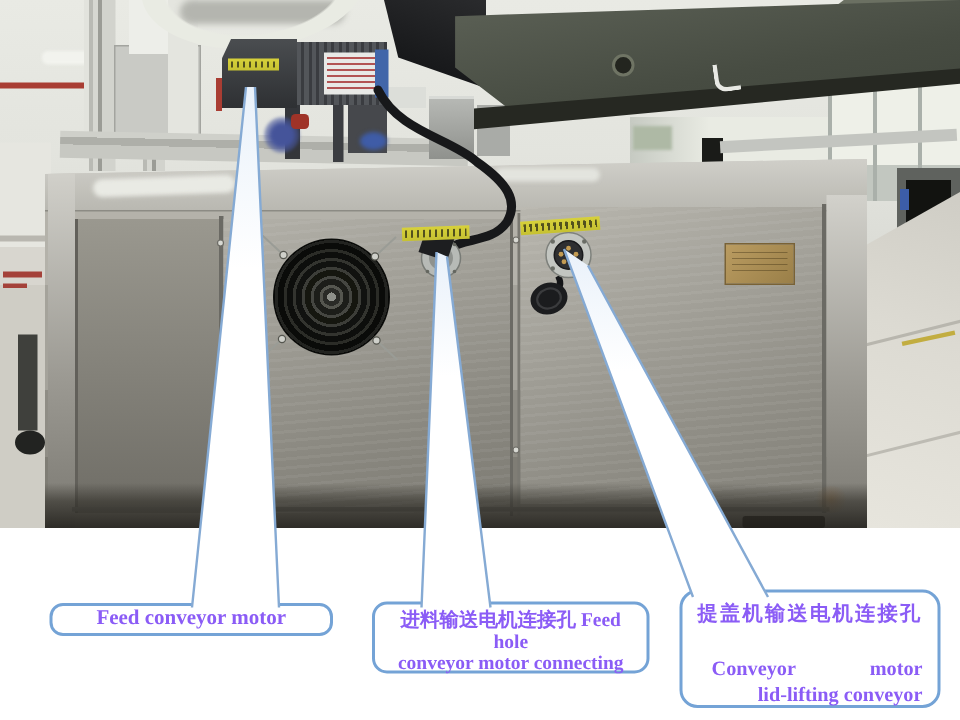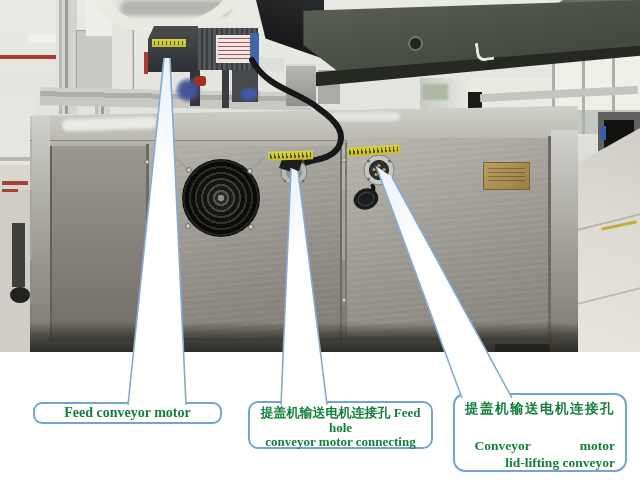--- a/index.html
+++ b/index.html
@@ -120,21 +120,21 @@
   .feet{left:465px;top:244px;width:55px;height:8px;background:#3a3833;border-radius:2px;}
   
   .tag{background:linear-gradient(#d8d233,#c7c12b);}
   .tag::after{content:"";position:absolute;left:2px;right:2px;top:2px;bottom:2px;
      background:repeating-linear-gradient(90deg,rgba(40,40,20,.75) 0 1.5px,rgba(0,0,0,0) 1.5px 4px);}
   
   .photo-svg{left:0;top:0;z-index:20;}
   .wedge-svg{position:absolute;left:0;top:0;z-index:40;pointer-events:none;}
   
   .callout{position:absolute;z-index:30;background:#ffffff;border:2px solid #74a3d6;border-radius:10px;
-     color:#15803d;font-weight:bold;box-sizing:border-box;}
+     color:#8b5cf6;font-weight:bold;box-sizing:border-box;}
   .callout .ln{display:block;}
   #box1{left:33px;top:402px;width:189px;height:22px;border-radius:9px;
      display:flex;align-items:center;justify-content:center;font-size:14px;}
   #box2{left:248px;top:401px;width:185px;height:48px;text-align:center;font-size:13px;line-height:14.5px;padding-top:3px;}
   #box3{left:453px;top:393px;width:174px;height:79px;border-radius:12px;font-size:13.5px;line-height:17px;padding:5px 10px 0 10px;text-align:right;}
   #box3 .cjk{letter-spacing:1.5px;}
   .ws-wide{word-spacing:46px;margin-top:20px;}
   .ws-mid{word-spacing:15px;}
 </style>
 </head>
@@ -277,21 +277,21 @@
           <circle cx="382" cy="174.5" r="1.6" fill="#c59b4e"></circle>
       </g>
     </svg>
   </div>
 
   <div class="callout" id="box1">
     <span class="ln">Feed conveyor motor</span>
   </div>
 
   <div class="callout" id="box2">
-    <span class="ln">提盖机输送电机连接孔 Feed</span>
+    <span class="ln">进料输送电机连接孔 Feed</span>
     <span class="ln">hole</span>
     <span class="ln">conveyor motor connecting</span>
   </div>
 
   <div class="callout" id="box3">
     <span class="ln cjk">提盖机输送电机连接孔</span>
     <span class="ln ws-wide">Conveyor motor</span>
     <span class="ln">lid-lifting conveyor</span>
   </div>
 

